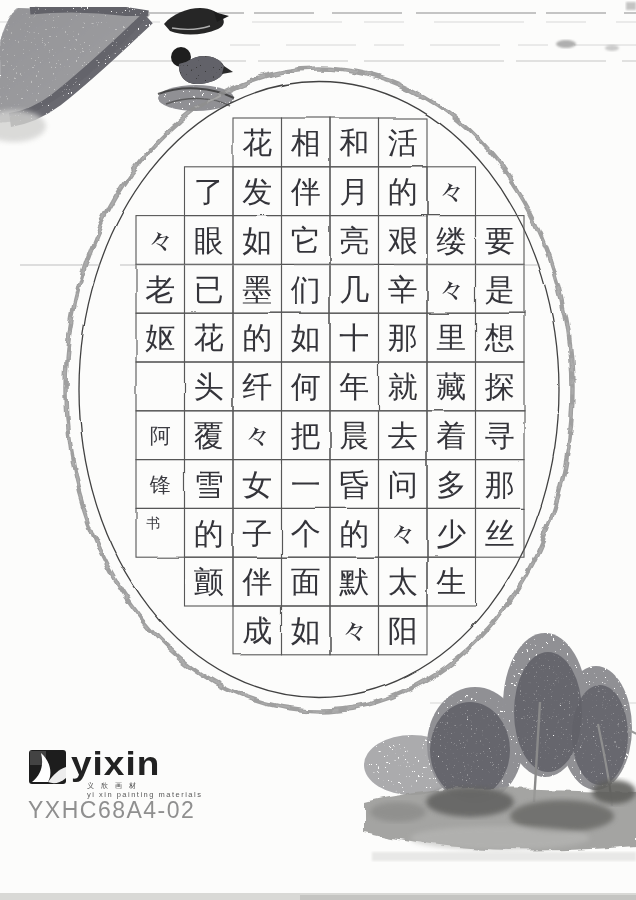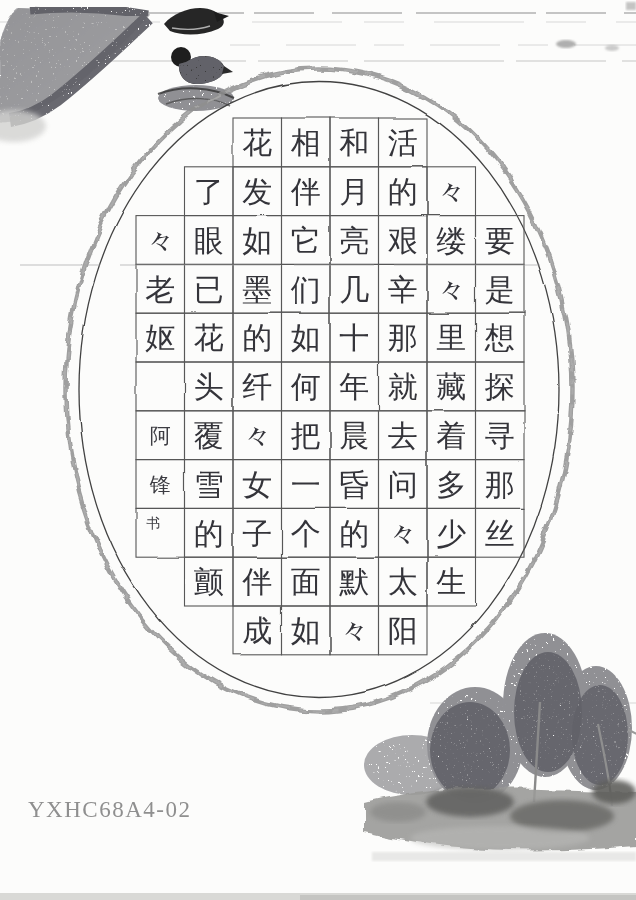--- a/index.html
+++ b/index.html
@@ -8,21 +8,21 @@
   svg{display:block;}
   #art{position:absolute;left:0;top:0;}
   #grid-chars text{font-family:"DejaVu Sans",sans-serif;}
   .logo{position:absolute;left:28px;top:748px;display:flex;align-items:flex-start;}
   .logo-text{margin-left:3px;}
   .brand{font-weight:bold;font-size:37px;line-height:34px;letter-spacing:1px;color:#222;
          transform:scaleY(.92);transform-origin:left top;display:block;}
   .tagline-cn{display:block;font-size:7px;letter-spacing:7px;color:#3a3a3a;margin:1px 0 0 16px;
               font-family:"DejaVu Sans",sans-serif;line-height:7px;}
   .tagline{display:block;font-size:7.5px;color:#5a5a5a;margin:1px 0 0 16px;letter-spacing:1.5px;line-height:8px;}
-  .code{position:absolute;left:28px;top:797px;font-size:23px;color:#8f8f8f;letter-spacing:1.5px;font-family:Liberation Serif, serif;}
+  .code{position:absolute;left:28px;top:797px;font-size:23px;color:#8f8f8f;letter-spacing:1.5px;}
 </style>
 </head>
 <body>
 
 <div class="page">
 
   <svg id="art" width="636" height="900" viewBox="0 0 636 900">
     <defs>
       <linearGradient id="rockg" x1="0" y1="0" x2="1" y2="1">
         <stop offset="0" stop-color="#a8a8a8"></stop>
@@ -273,15 +273,28 @@
       <ellipse cx="500" cy="838" rx="90" ry="12" fill="#b9b9b7" filter="url(#soft)" opacity="0.6"></ellipse>
       <rect x="372" y="852" width="264" height="9" fill="#d9d9d7" opacity="0.55" filter="url(#soft2)"></rect>
     </g>
 
     <g>
       <rect x="0" y="893" width="636" height="7" fill="#cfcfcd" opacity="0.8"></rect>
       <rect x="300" y="895" width="336" height="5" fill="#c2c2c0" opacity="0.9"></rect>
     </g>
   </svg>
 
+  <div class="logo">
+    <svg width="40" height="38" viewBox="0 0 40 38">
+      <rect x="1" y="2" width="37" height="34" rx="3" fill="#1d1d1d"></rect>
+      <rect x="2" y="3" width="16" height="14" fill="#6a6a6a" opacity="0.5"></rect>
+      <path d="M4,34 C13,27 16,17 13,5 C22,13 25,25 20,34 Z" fill="#ffffff"></path>
+      <path d="M20,34 C25,27 31,21 38,19 L38,30 C31,36 25,36 20,34 Z" fill="#ffffff" opacity="0.92"></path>
+    </svg>
+    <span class="logo-text">
+      <span class="brand">yixin</span>
+      <span class="tagline-cn">义欣画材</span>
+      <span class="tagline">yi xin painting materials</span>
+    </span>
+  </div>
   <div class="code">YXHC68A4-02</div>
 
 </div>
 
 </body></html>

